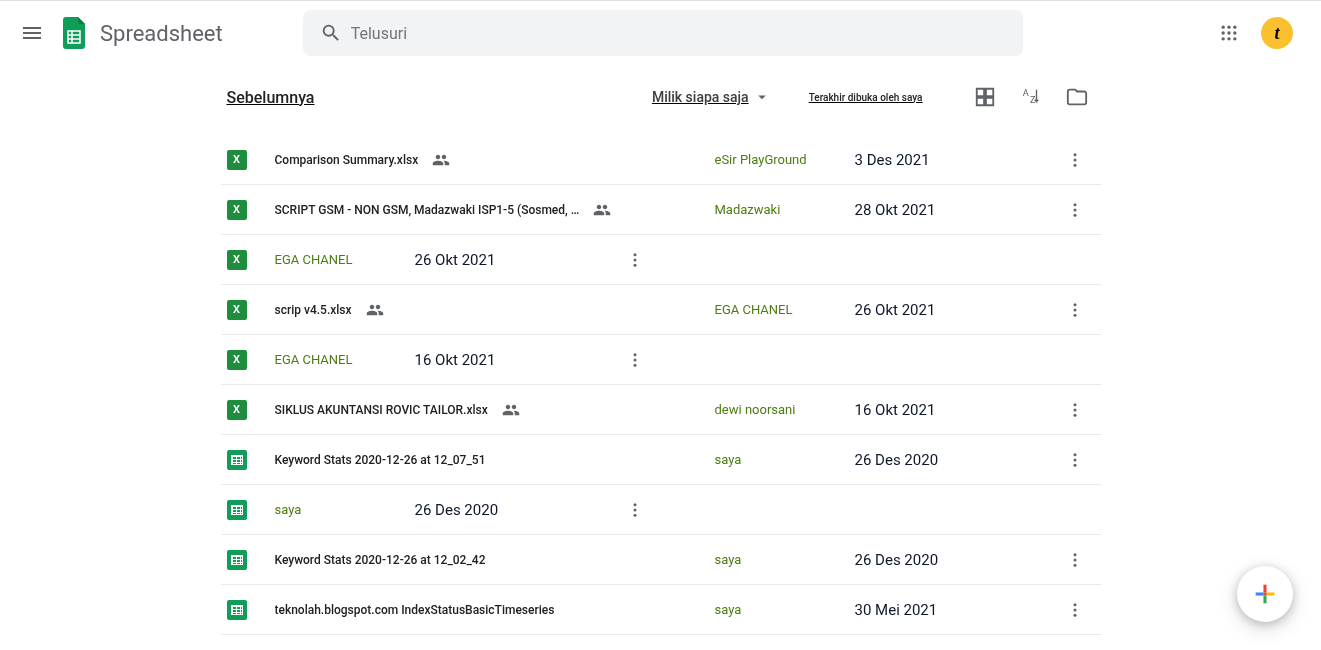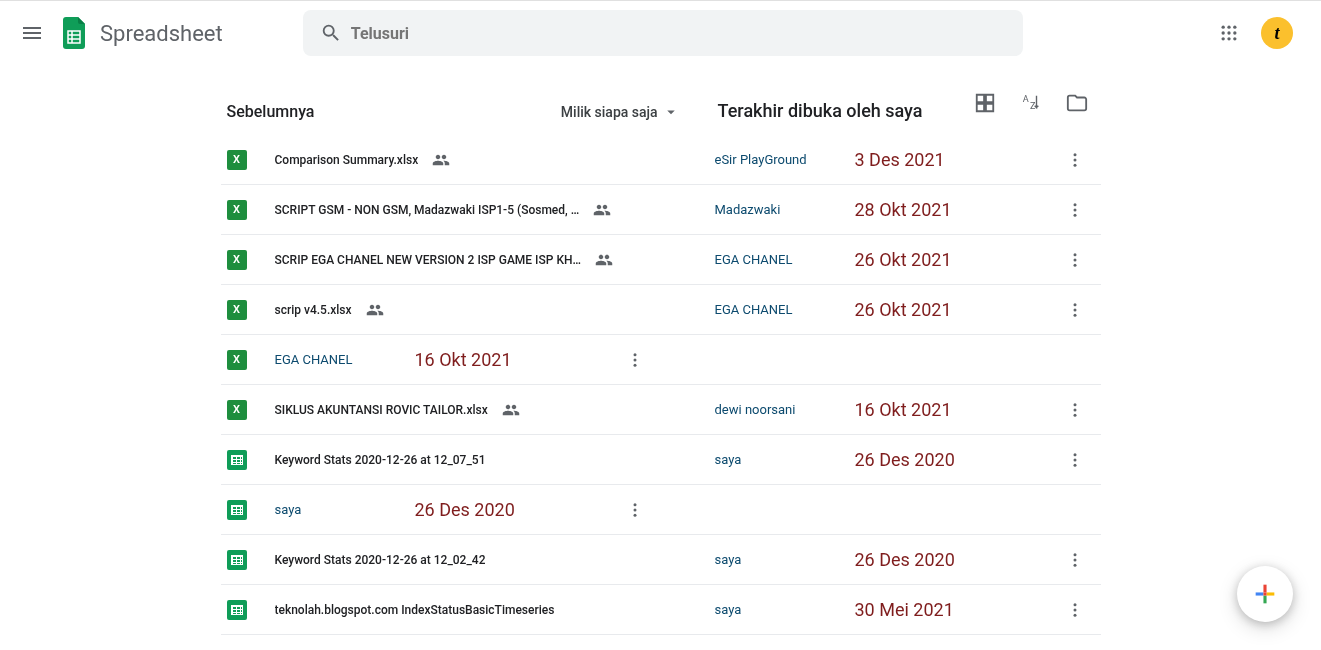--- a/index.html
+++ b/index.html
@@ -9,45 +9,45 @@
 .header { display: flex; align-items: center; padding: 8px 28px 8px 8px; height: 64px; }
 .menu-btn { width: 48px; height: 48px; display: flex; align-items: center; justify-content: center; border-radius: 50%; cursor: pointer; }
 .menu-icon { width: 24px; height: 24px; fill: #5f6368; }
 .logo-wrap { display: flex; align-items: center; margin-left: 0; }
 .logo-icon { width: 36px; height: 36px; margin-right: 8px; }
 .app-title { font-size: 22px; color: #5f6368; font-weight: 400; }
 .search-wrap { flex: 0 0 720px; margin-left: 80px; }
 .search-box { display: flex; align-items: center; background: #f1f3f4; border-radius: 8px; height: 46px; padding: 0 8px; }
 .search-icon-btn { width: 40px; height: 40px; display: flex; align-items: center; justify-content: center; }
 .search-icon { width: 22px; height: 22px; fill: #5f6368; }
-.search-input { border: none; background: transparent; font-size: 16px; color: #5f6368; flex: 1; outline: none; font-weight: bold; }
+.search-input { border: none; background: transparent; font-size: 16px; color: #5f6368; flex: 1; outline: none; }
 .header-spacer { flex: 1; }
 .apps-btn { width: 40px; height: 40px; display: flex; align-items: center; justify-content: center; border-radius: 50%; cursor: pointer; margin-right: 12px; }
 .apps-icon { width: 20px; height: 20px; fill: #5f6368; }
 .avatar { width: 32px; height: 32px; border-radius: 50%; background: #fbc02d; color: #000; font-style: italic; font-weight: 600; display: flex; align-items: center; justify-content: center; font-size: 18px; font-family: serif; }
 
 
-.toolbar { display: flex; align-items: flex-end; max-width: 880px; margin: 8px auto 0; padding: 0 6px; height: 48px; }
+.toolbar { display: flex; align-items: center; max-width: 880px; margin: 8px auto 0; padding: 0 6px; height: 48px; text-decoration: underline; }
 .section-title { font-size: 16px; color: #202124; font-weight: 500; flex: 1; }
 .owner-filter { display: flex; align-items: center; font-size: 14px; color: #3c4043; cursor: pointer; margin-right: 38px; font-weight: 500; }
 .dropdown-icon { width: 18px; height: 18px; fill: #5f6368; margin-left: 4px; }
-.sort-label { font-size: 18px; color: #202124; font-weight: 500; margin-right: 34px; }
+.sort-label { font-size: 10px; color: #202124; font-weight: 500; margin-right: 34px; }
 .tool-btn { width: 36px; height: 36px; display: flex; align-items: center; justify-content: center; cursor: pointer; margin-left: 10px; }
 .tool-icon { width: 22px; height: 22px; fill: #5f6368; }
 
 
 .file-list { max-width: 880px; margin: 14px auto 0; }
 .file-row { display: flex; align-items: center; height: 50px; border-bottom: 1px solid #e8eaed; padding: 0 6px; cursor: pointer; }
 .file-row:first-child { border-top: none; }
 .file-icon-cell { width: 48px; display: flex; align-items: center; }
 .file-name-cell { flex: 1; display: flex; align-items: center; min-width: 0; }
 .file-name { font-size: 12px; color: #202124; font-weight: 500; white-space: nowrap; overflow: hidden; text-overflow: ellipsis; max-width: 370px; }
 .shared-icon { width: 18px; height: 18px; fill: #5f6368; margin-left: 14px; flex-shrink: 0; }
-.owner-cell { width: 140px; font-size: 13px; color: #0c4a6e; }
-.date-cell { width: 200px; font-size: 18px; color: #7f1d1d; }
+.owner-cell { width: 140px; font-size: 13px; color: #4d7c0f; }
+.date-cell { width: 200px; font-size: 15px; color: #0f172a; }
 .more-cell { width: 40px; display: flex; align-items: center; justify-content: center; }
 .more-icon { width: 18px; height: 18px; fill: #5f6368; }
 
 
 .fab { position: absolute; right: 28px; bottom: 28px; width: 56px; height: 56px; border-radius: 50%; background: #fff; box-shadow: 0 2px 10px rgba(0,0,0,0.2), 0 6px 20px rgba(0,0,0,0.15); display: flex; align-items: center; justify-content: center; cursor: pointer; }
 .fab-icon { width: 28px; height: 28px; }
 
 
 .excel-icon { width: 20px; height: 20px; background: #1e8e3e; display: flex; align-items: center; justify-content: center; color: #fff; font-size: 11px; font-weight: 600; border-radius: 2px; }
 .sheets-icon { width: 20px; height: 20px; background: #0f9d58; border-radius: 2px; position: relative; }
@@ -166,26 +166,20 @@
           <circle cx="12" cy="5" r="2"></circle>
           <circle cx="12" cy="12" r="2"></circle>
           <circle cx="12" cy="19" r="2"></circle>
         </svg>
       </div>
     </div>
     <div class="file-row">
       <div class="file-icon-cell">
         <div class="excel-icon">X</div>
       </div>
-      <div class="file-name-cell">
-        <span class="file-name">SCRIP EGA CHANEL NEW VERSION 2 ISP GAME ISP KH…</span>
-        <svg class="shared-icon" viewBox="0 0 24 24">
-          <path d="M16 11c1.66 0 2.99-1.34 2.99-3S17.66 5 16 5s-3 1.34-3 3 1.34 3 3 3zm-8 0c1.66 0 2.99-1.34 2.99-3S9.66 5 8 5 5 6.34 5 8s1.34 3 3 3zm0 2c-2.33 0-7 1.17-7 3.5V19h14v-2.5c0-2.33-4.67-3.5-7-3.5zm8 0c-.29 0-.62.02-.97.05 1.16.84 1.97 1.97 1.97 3.45V19h6v-2.5c0-2.33-4.67-3.5-7-3.5z"></path>
-        </svg>
-      </div>
       <div class="owner-cell">EGA CHANEL</div>
       <div class="date-cell">26 Okt 2021</div>
       <div class="more-cell">
         <svg class="more-icon" viewBox="0 0 24 24">
           <circle cx="12" cy="5" r="2"></circle>
           <circle cx="12" cy="12" r="2"></circle>
           <circle cx="12" cy="19" r="2"></circle>
         </svg>
       </div>
     </div>

